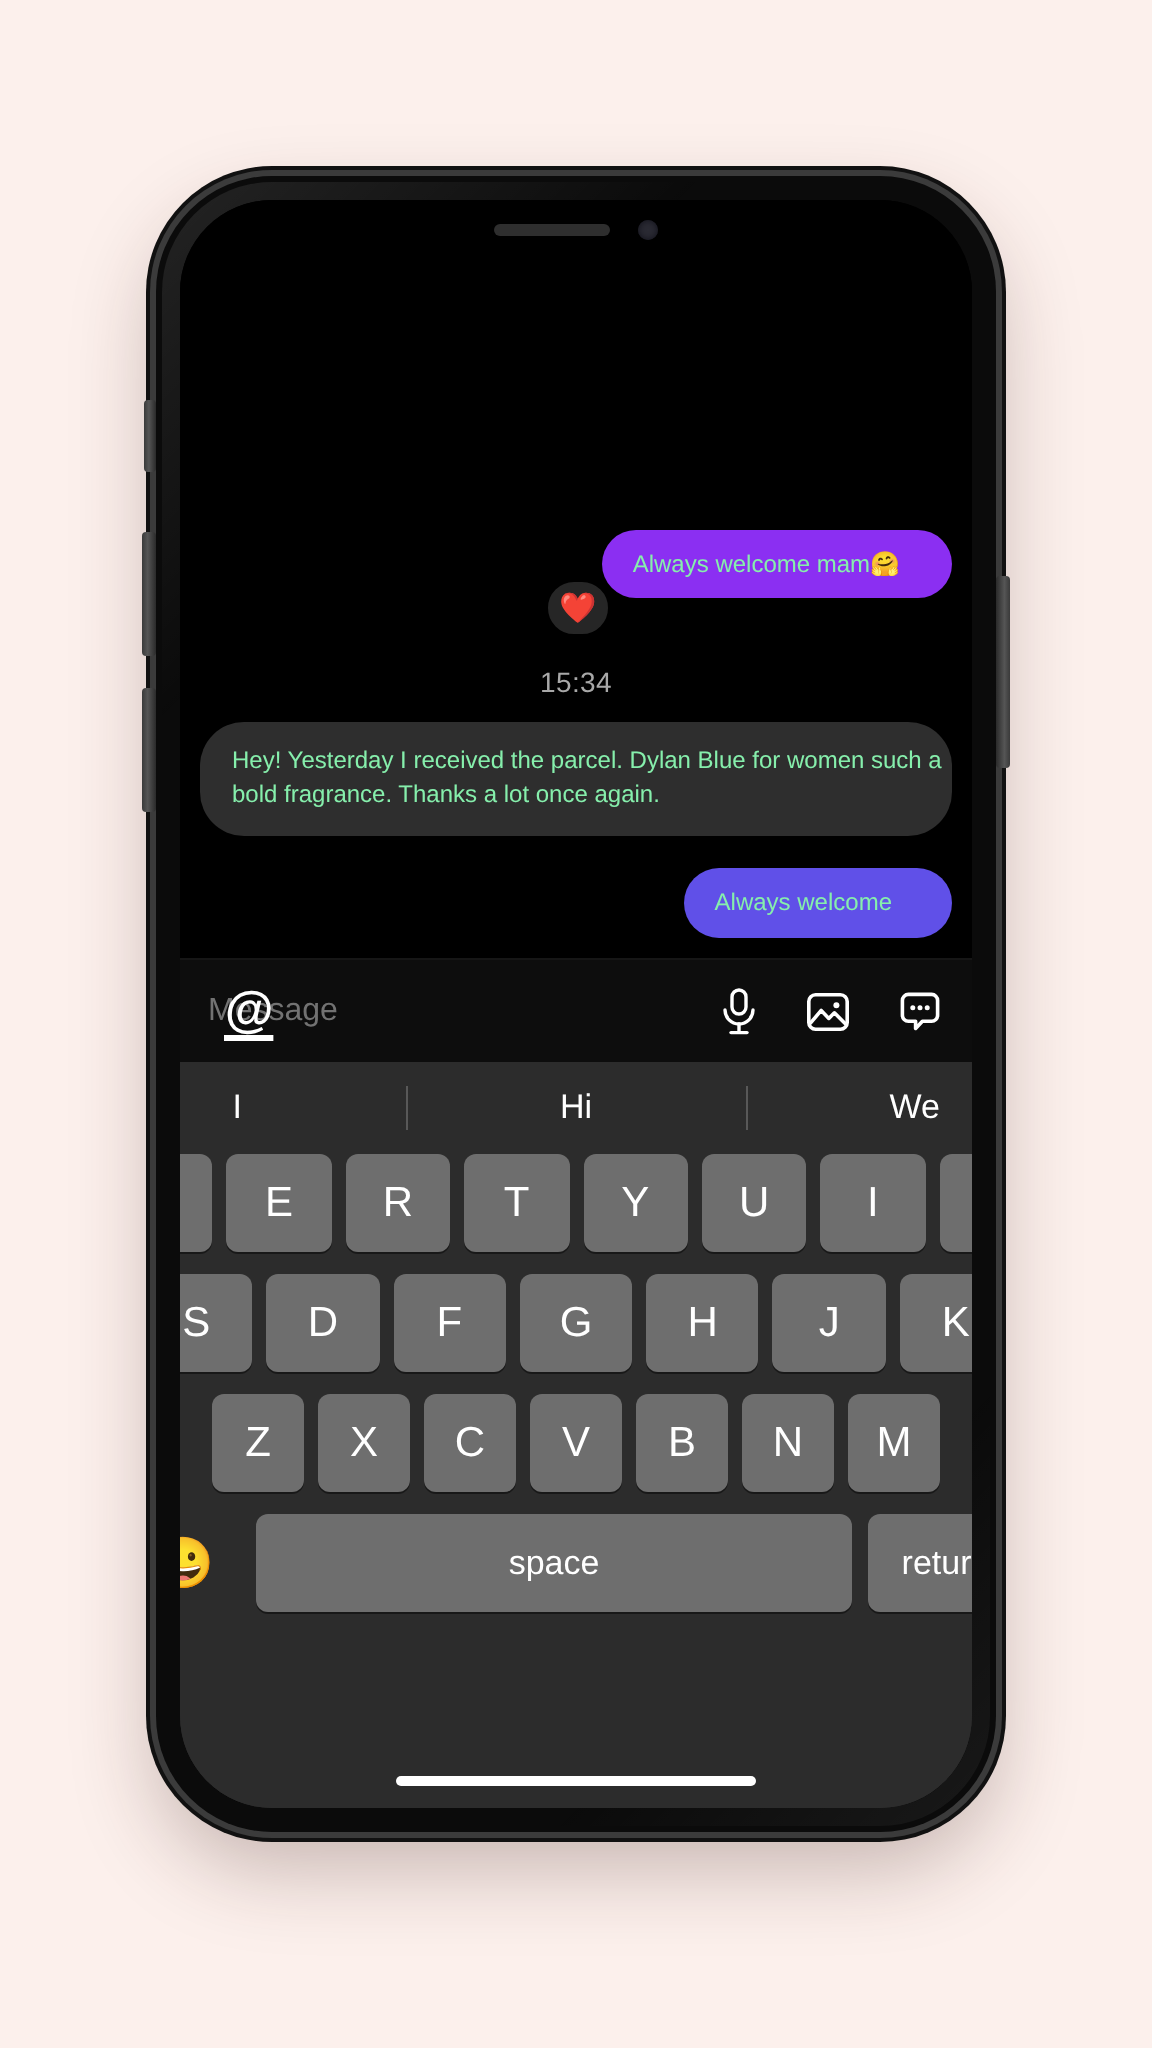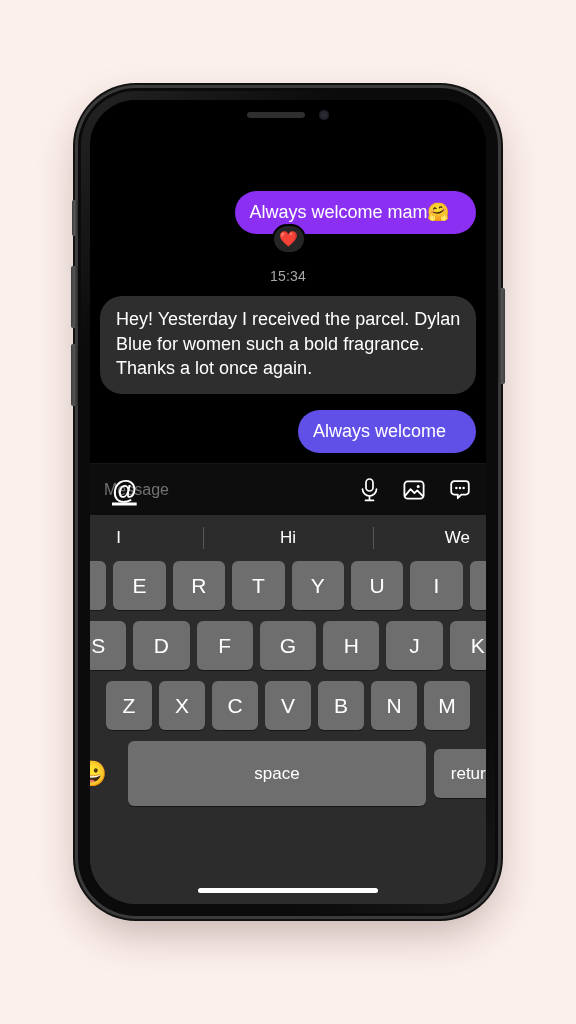--- a/index.html
+++ b/index.html
@@ -117,22 +117,22 @@
     overflow: hidden;
   }
 
   .row { display: flex; width: 100%; }
   .row.out { justify-content: flex-end; }
   .row.in  { justify-content: flex-start; }
 
   .bubble {
     border-radius: 22px;
     padding: 9px 15px;
-    color: #ffffff;
-    font-size: 18px;
+    color: #86efac;
+    font-size: 12px;
     line-height: 1.38;
     max-width: 94%;
     word-wrap: break-word;
   }
 
   
   #bubble-greeting-wrap {
     margin-right: -26px;
     margin-top: 0;
   }
@@ -308,21 +308,21 @@
     height: 49px;
     display: flex;
     align-items: center;
     justify-content: center;
     font-size: 25px;
     background: transparent;
     color: #ffffff;
   }
   #space-key {
     flex: 1;
-    height: 65px;
+    height: 49px;
     background: #6e6e6e;
     border-radius: 6px;
     display: flex;
     align-items: center;
     justify-content: center;
     color: #ffffff;
     font-size: 17px;
     box-shadow: 0 1px 0 rgba(0,0,0,0.45);
   }
   #return-key {

